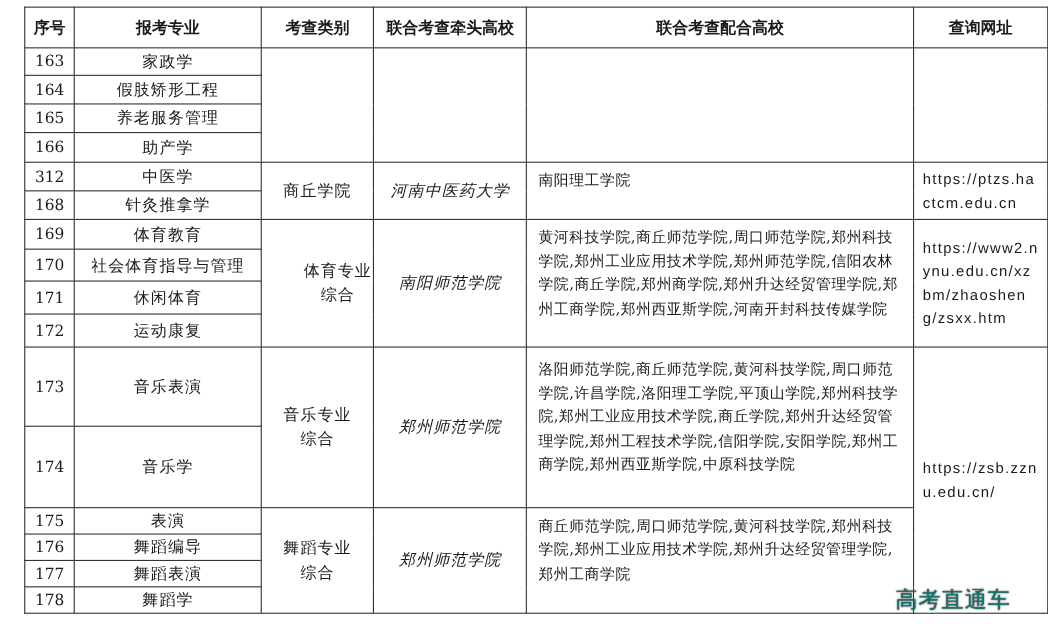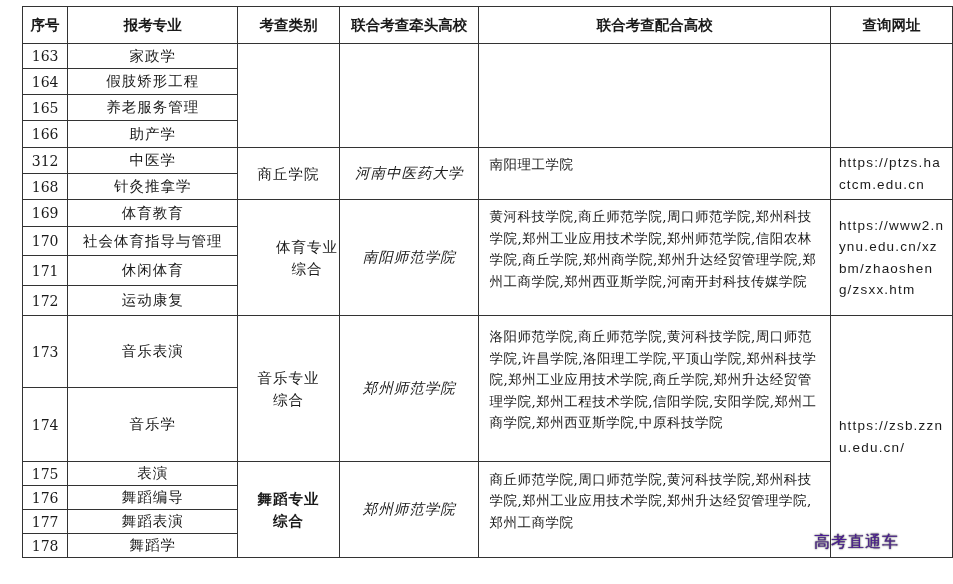--- a/index.html
+++ b/index.html
@@ -8,21 +8,21 @@
   table { position:absolute; left:22px; top:6px; border-collapse:collapse; table-layout:fixed; }
   td, th { border:1px solid #333; padding:0; font-size:14px; text-align:center; vertical-align:middle; }
   th { font-family:"DejaVu Sans", "Liberation Sans", sans-serif; font-weight:bold; font-size:14.5px; height:36px; }
   td.num { font-size:14px; }
   td.major { font-size:14.5px; letter-spacing:1px; }
   td.cat { font-size:14.5px; line-height:22px; letter-spacing:1px; }
   td.lead { font-size:14.5px; letter-spacing:1px;font-style:italic; }
   td.partner { text-align:left; padding:2px 6px 19px 10px; font-size:13.5px; line-height:21.5px; letter-spacing:0.5px; }
   td.url { text-align:left; padding:0 6px 0 8px; font-family:Liberation Sans, sans-serif; font-size:13.5px; line-height:21.5px; letter-spacing:1.2px; word-break:break-all; }
   .watermark { position:absolute; left:814px; top:532px; font-family:Liberation Mono, monospace;
-               font-size:16px; color:#4c1d95; text-shadow:0 0 2px #555, 0 0 1px #333; letter-spacing:1px; }
+               font-size:20px; color:#0f766e; text-shadow:0 0 2px #555, 0 0 1px #333; letter-spacing:1px; }
 </style>
 </head>
 <body>
 
 <table>
   <colgroup>
     <col style="width:46px">
       <col style="width:177px">
       <col style="width:82px">
       <col style="width:145px">
@@ -104,21 +104,21 @@
       <td rowspan="6" class="url">https://zsb.zznu.edu.cn/</td>
     </tr>
     <tr style="height:74px">
       <td class="num">174</td>
       <td class="major">音乐学</td>
     </tr>
 
     <tr style="height:24px">
       <td class="num">175</td>
       <td class="major">表演</td>
-      <td rowspan="4" class="cat"><span style="display:inline-block;width:64px;font-weight:bold;">舞蹈专业综合</span></td>
+      <td rowspan="4" class="cat"><span style="display:inline-block;width:64px;">舞蹈专业综合</span></td>
       <td rowspan="4" class="lead">郑州师范学院</td>
       <td rowspan="4" class="partner">商丘师范学院,周口师范学院,黄河科技学院,郑州科技学院,郑州工业应用技术学院,郑州升达经贸管理学院,郑州工商学院</td>
     </tr>
     <tr style="height:24px">
       <td class="num">176</td>
       <td class="major">舞蹈编导</td>
     </tr>
     <tr style="height:24px">
       <td class="num">177</td>
       <td class="major">舞蹈表演</td>

